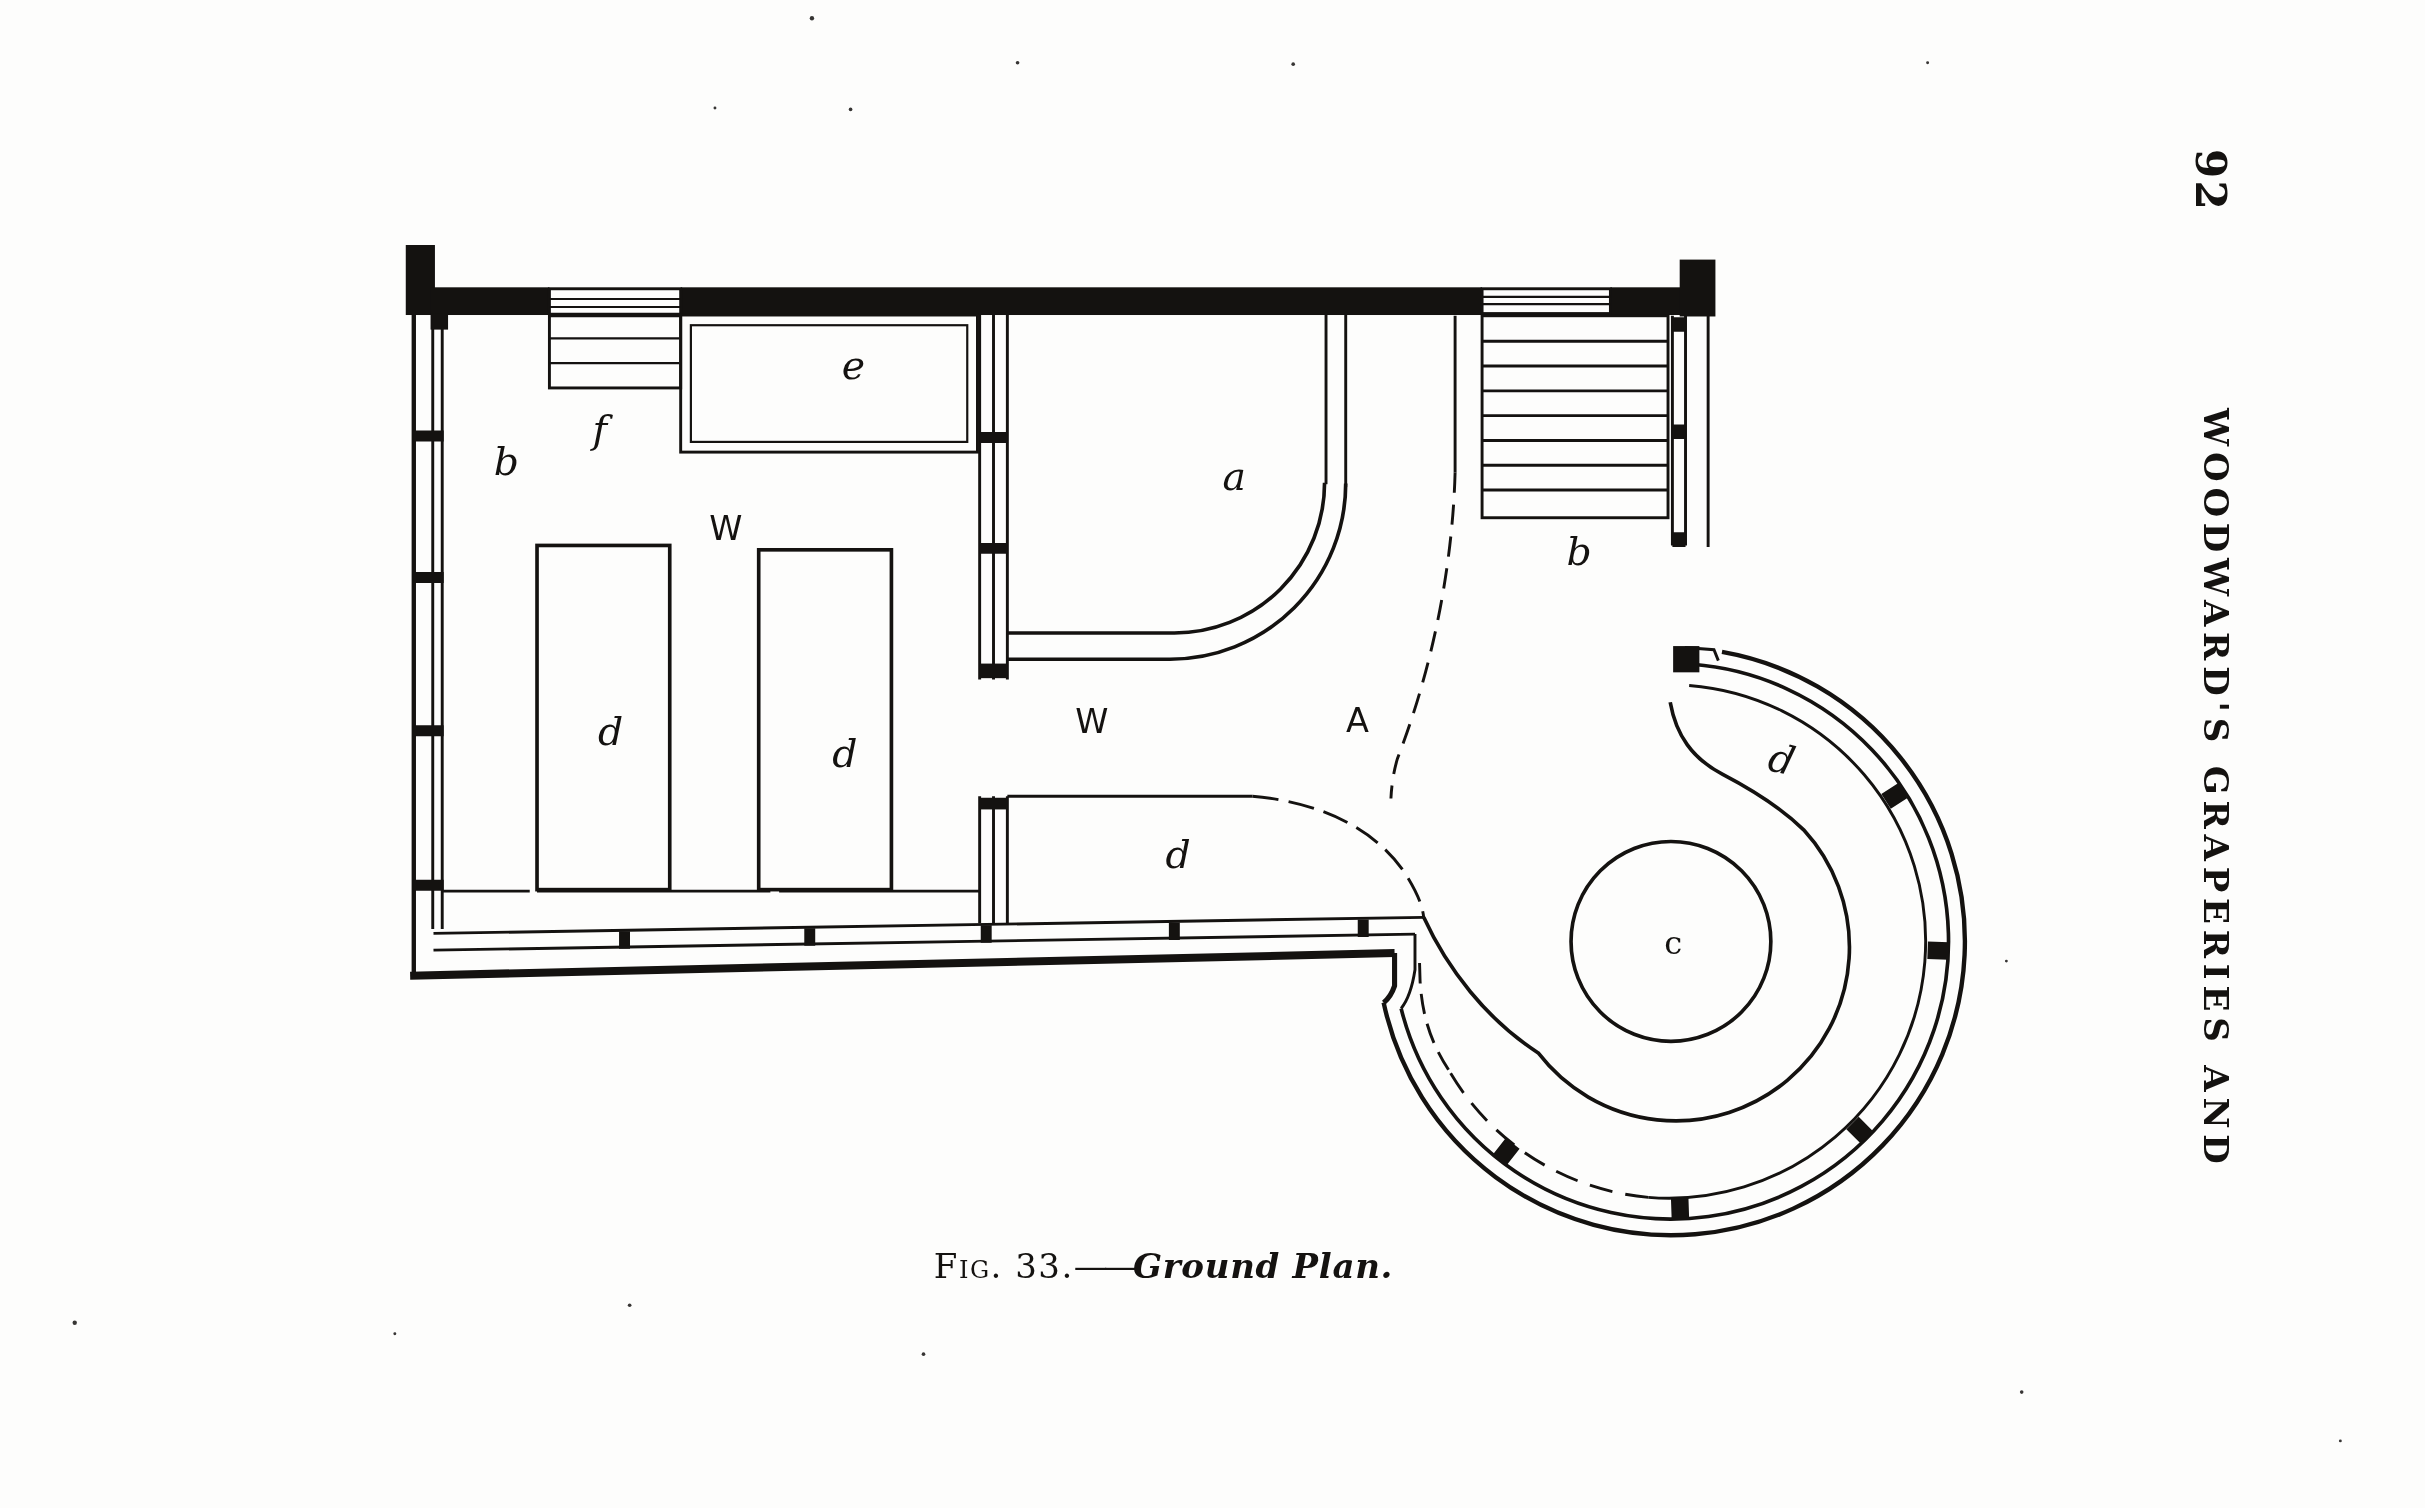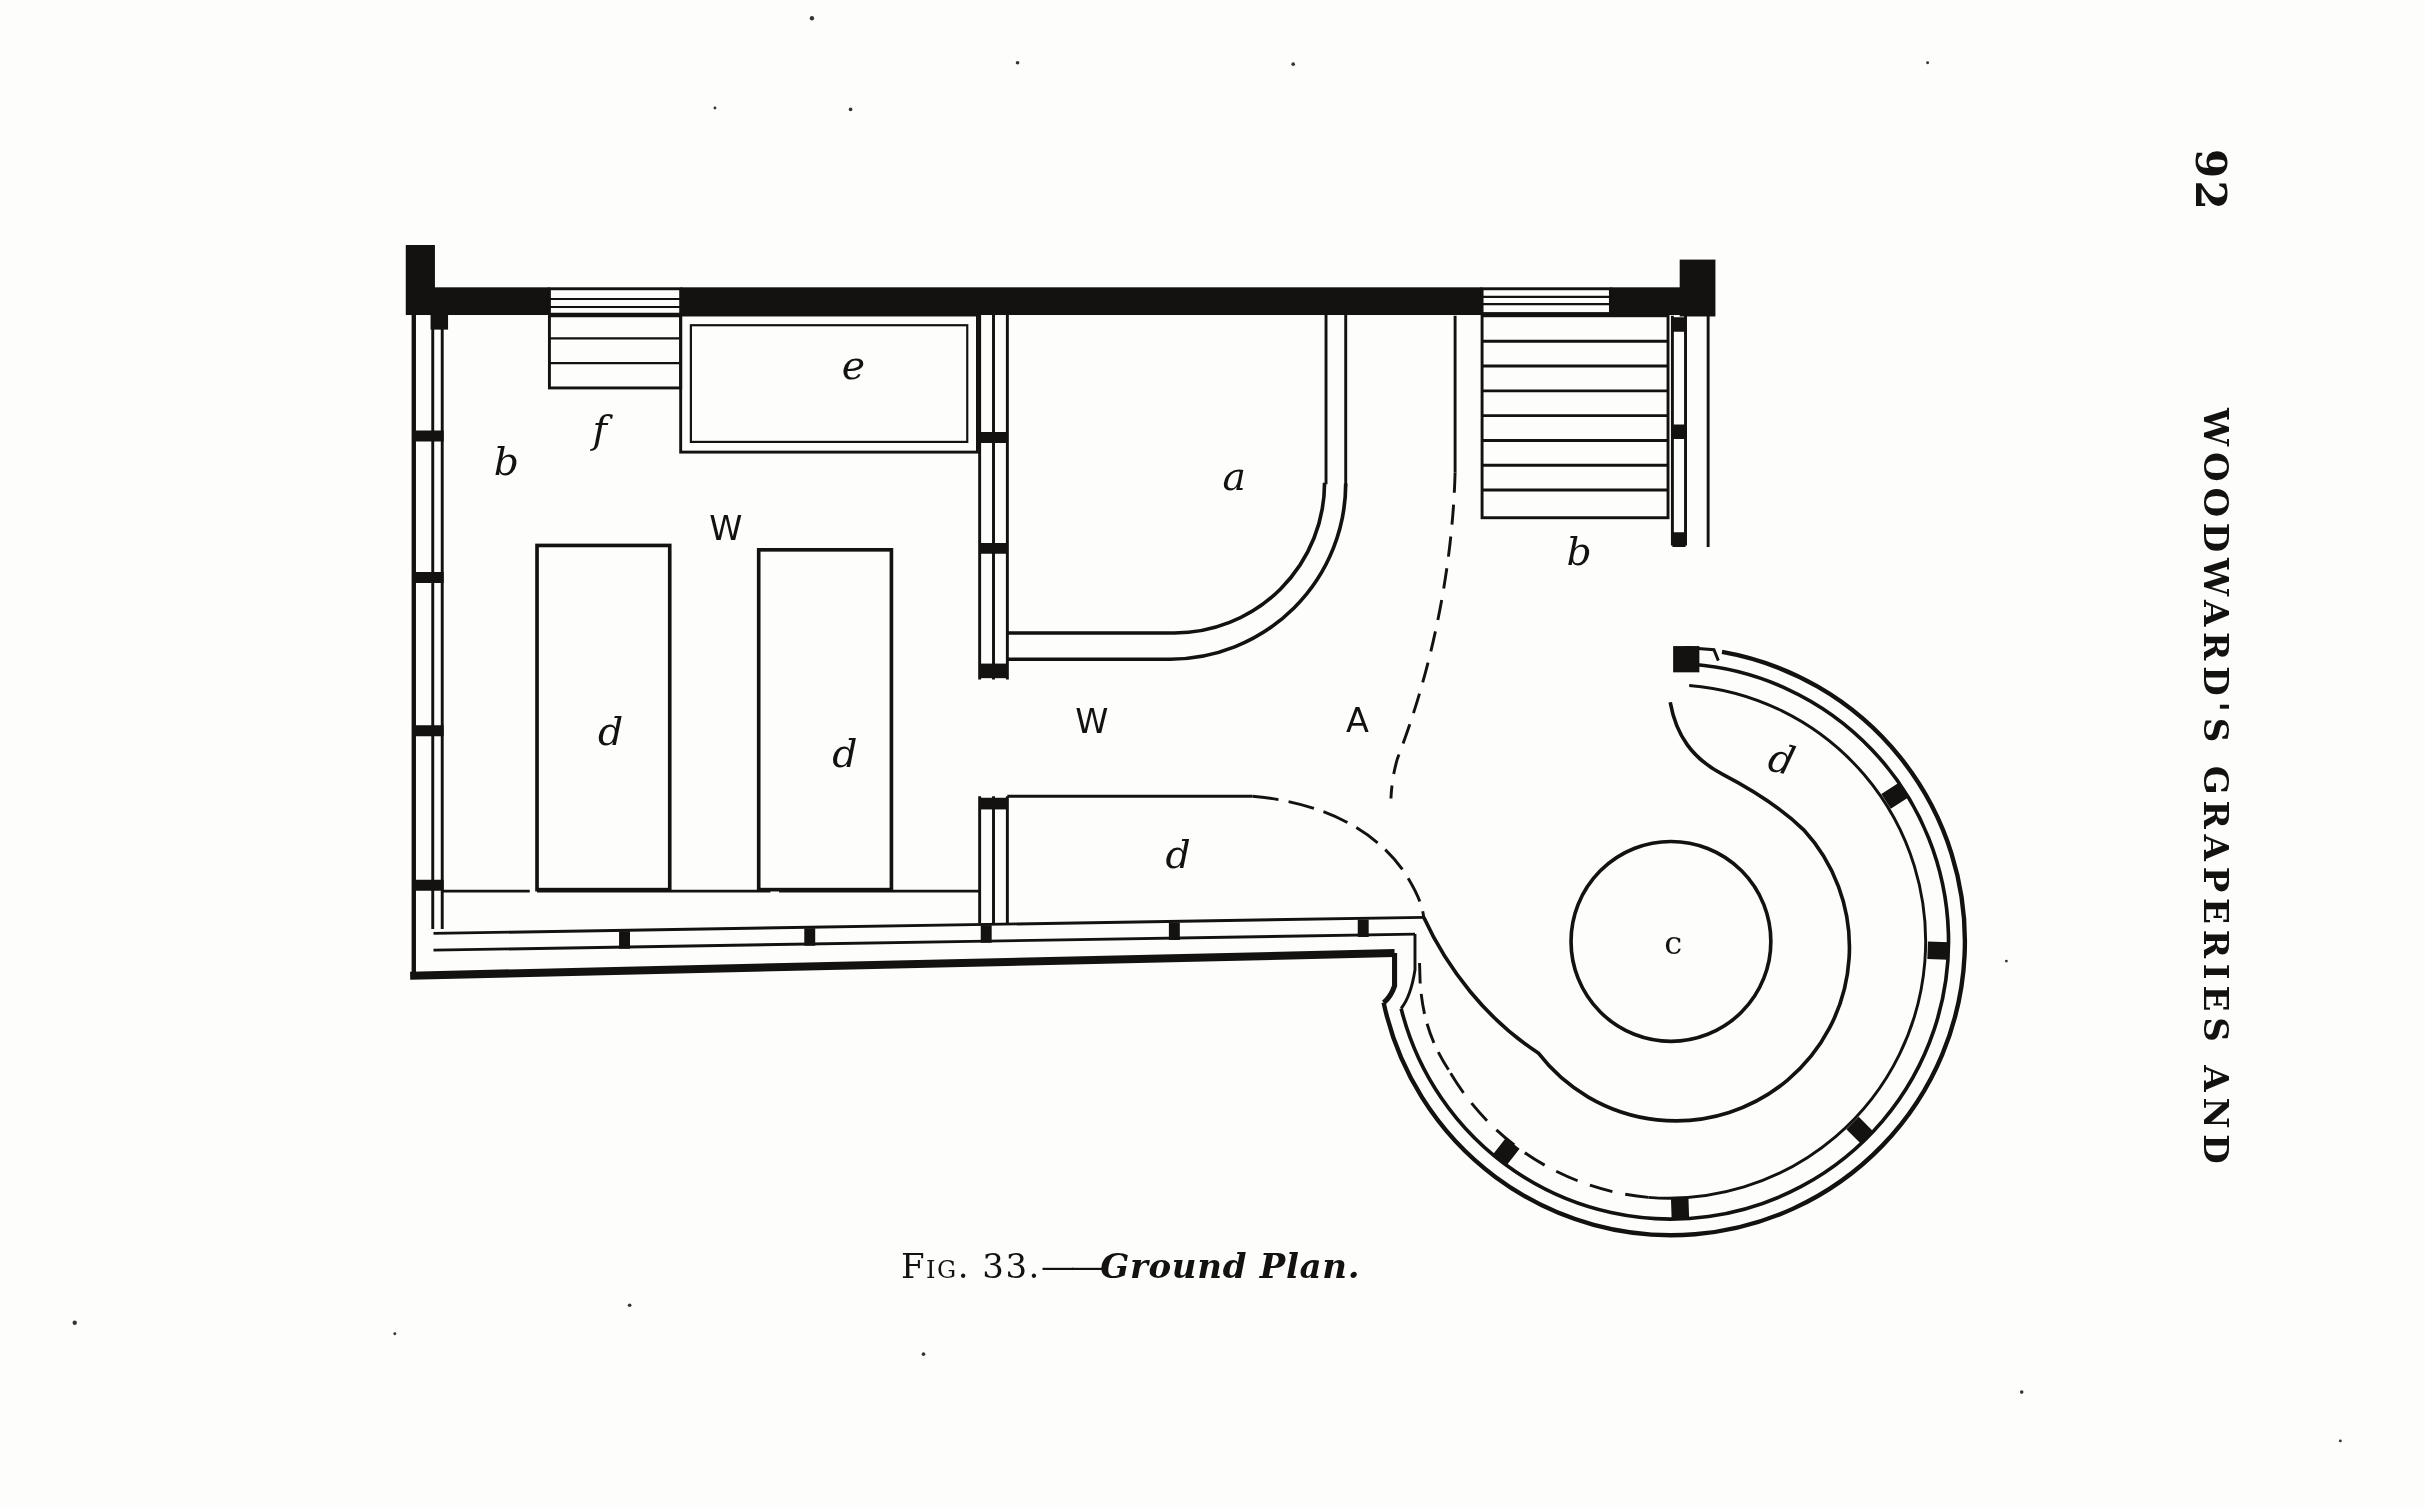--- a/index.html
+++ b/index.html
@@ -12,21 +12,21 @@
     color:#141210;
   }
   svg{position:absolute;left:0;top:0;}
   .ink{stroke:#141210;fill:none;}
   .inkfill{fill:#141210;stroke:none;}
   .lbl-script{font-family:"DejaVu Serif","Liberation Serif",serif;font-style:italic;font-size:54px;fill:#141210;}
   .lbl-plain{font-family:"DejaVu Sans","Liberation Sans",sans-serif;font-size:46px;fill:#141210;}
   .lbl-c{font-family:"DejaVu Serif","Liberation Serif",serif;font-size:44px;fill:#141210;}
   .caption{
     position:absolute;left:901px;top:1246px;width:525px;
-    font-size:34px;white-space:nowrap;
+    text-align:center;font-size:34px;white-space:nowrap;
     color:#141210;
   }
   .caption .prefix{font-variant:small-caps;letter-spacing:1.5px;}
   .caption .sep{letter-spacing:-4.4px;}
   .caption .title{font-style:italic;font-weight:bold;letter-spacing:0.7px;}
   .pagenum{
     position:absolute;left:2235px;top:149px;
     transform:rotate(90deg);transform-origin:0 0;
     font-size:42px;font-weight:bold;letter-spacing:2.2px;white-space:nowrap;
     color:#141210;

